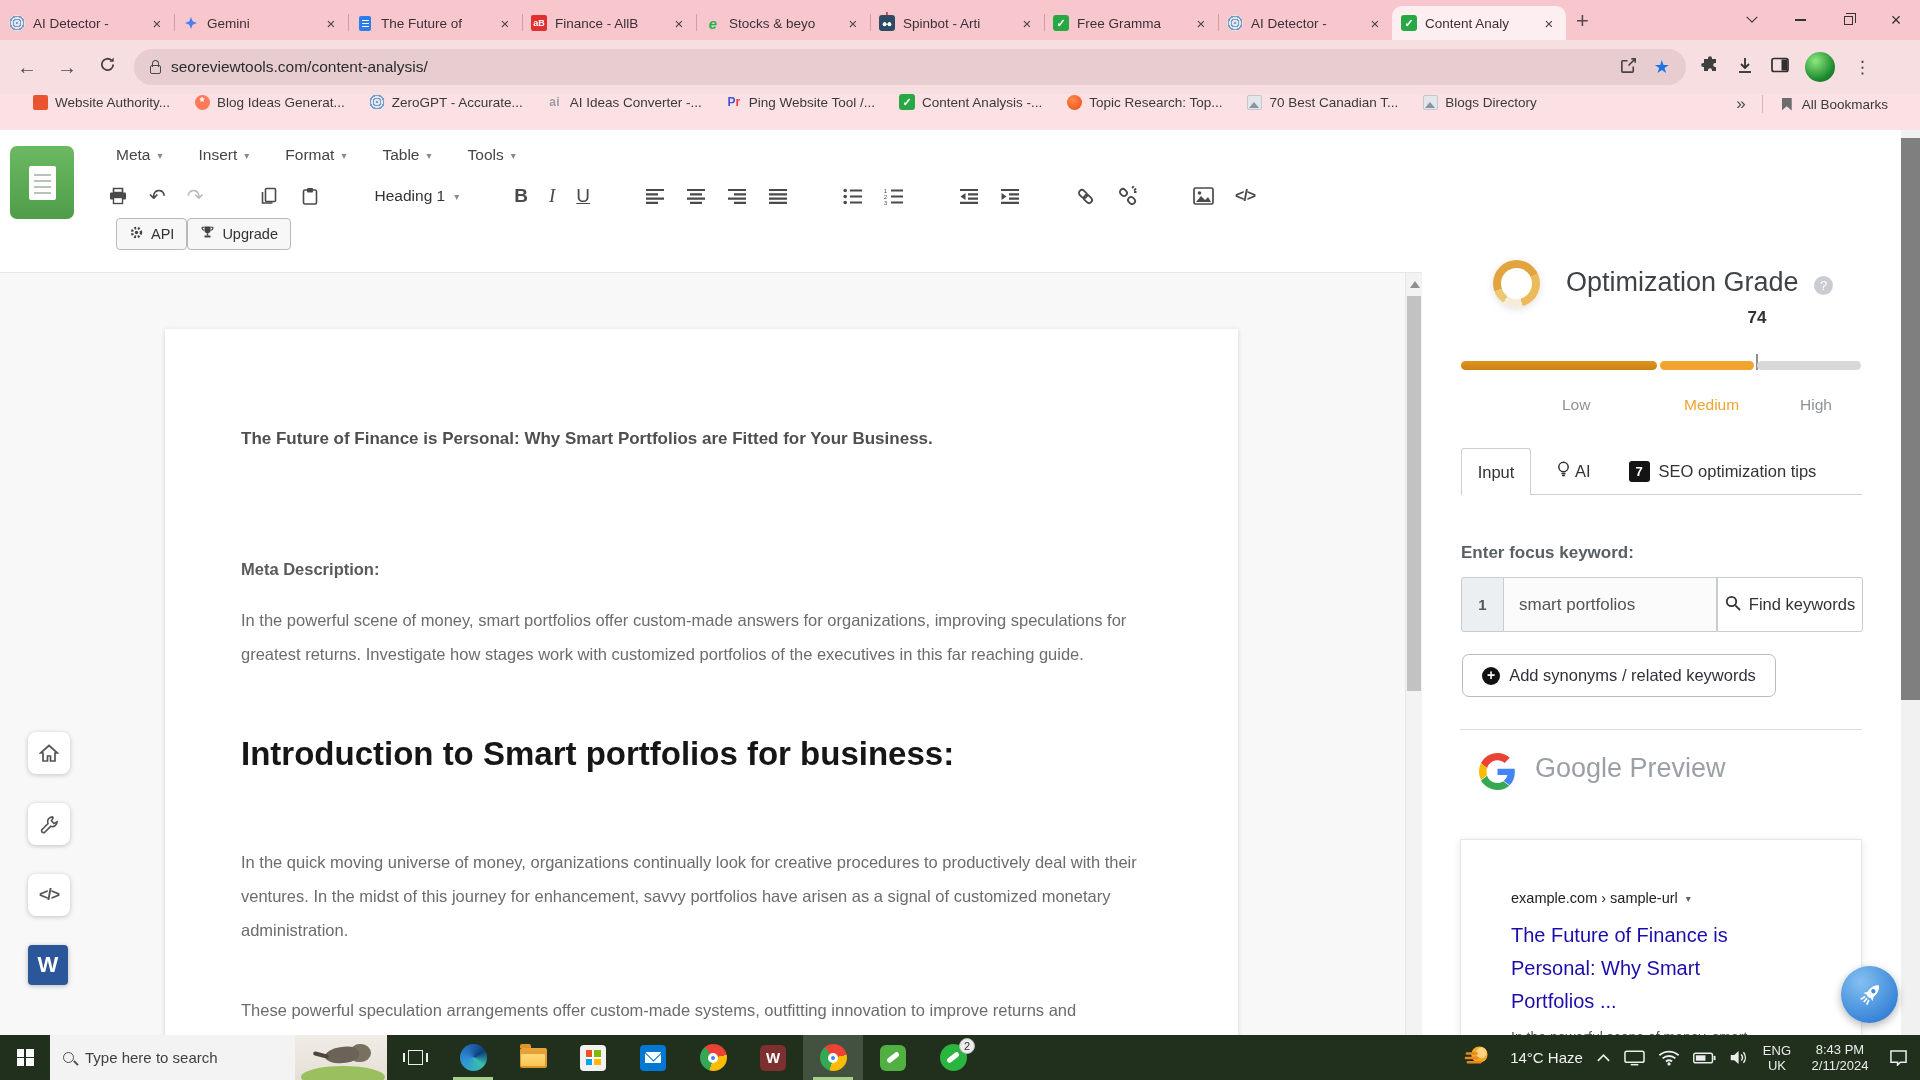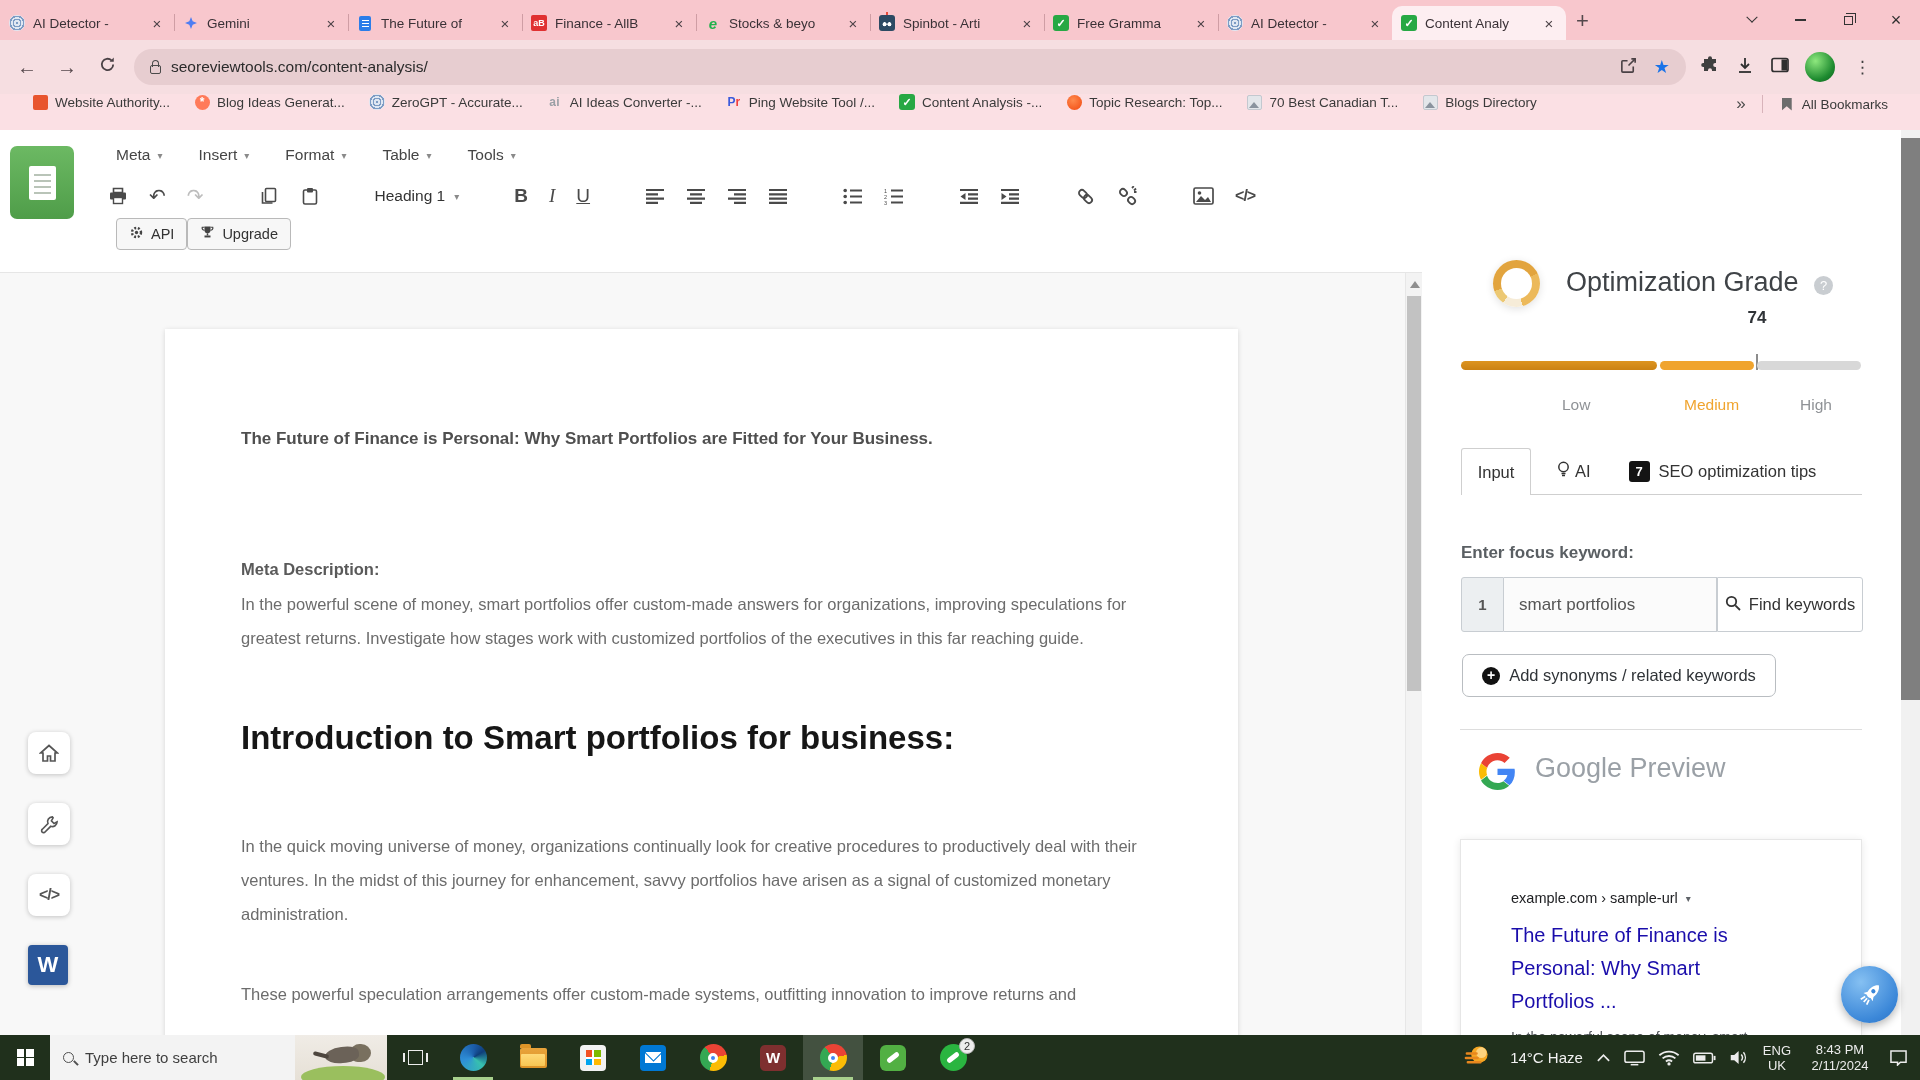--- a/index.html
+++ b/index.html
@@ -92,21 +92,21 @@
   .locksm::before{content:"";position:absolute;left:2px;top:-6px;width:6px;height:7px;border:2px solid #3a3a3a;border-bottom:none;border-radius:5px 5px 0 0}
   .savebtn{display:flex;align-items:center;gap:9px;border:1px solid #c6c6c6;border-radius:3px;background:#fff;padding:9px 16px;font-size:16.5px;color:#222}
   .foldic{width:15px;height:11px;background:#222;border-radius:1px;position:relative}
   .foldic::before{content:"";position:absolute;top:-3px;left:0;width:7px;height:3px;background:#222;border-radius:1px 1px 0 0}
 
   .editor{position:absolute;left:0;top:142px;width:1422px;height:763px;background:#f8f8f8;border-top:1px solid #e6e6e6}
   .doc-page{position:absolute;left:165px;top:56px;width:1073px;height:720px;background:#fff;box-shadow:0 1px 5px rgba(0,0,0,.14)}
   .doc-body{padding:100px 76px 0}
   .d-title{font-size:17px;font-weight:bold;color:#4f4f4f}
   .d-meta{margin-top:111px;font-size:16.5px;font-weight:bold;color:#5a5a5a}
-  .d-para{margin-top:8px;font-size:16.5px;color:#6c6c6c;line-height:34px}
+  .d-para{margin-top:24px;font-size:16.5px;color:#6c6c6c;line-height:34px}
   .d-h1{margin-top:64px;font-size:33px;font-weight:bold;color:#161616}
   .d-para2{margin-top:72px}
   .d-para3{margin-top:46px}
 
   .escroll{position:absolute;right:0;top:0;width:17px;height:100%;background:#f3f3f3;border-left:1px solid #e7e7e7}
   .esc-up{position:absolute;top:8px;left:4px;width:0;height:0;border-left:5px solid transparent;border-right:5px solid transparent;border-bottom:7px solid #8f8f8f}
   .esc-thumb{position:absolute;top:23px;left:1px;width:14px;height:395px;background:#c2c2c2}
 
   .float-tools{position:absolute;left:28px;top:602px;display:flex;flex-direction:column;gap:29px;z-index:5}
   .ftool{width:42px;height:42px;background:#fff;border-radius:8px;box-shadow:0 1px 5px rgba(0,0,0,.22);display:flex;align-items:center;justify-content:center;color:#555}

